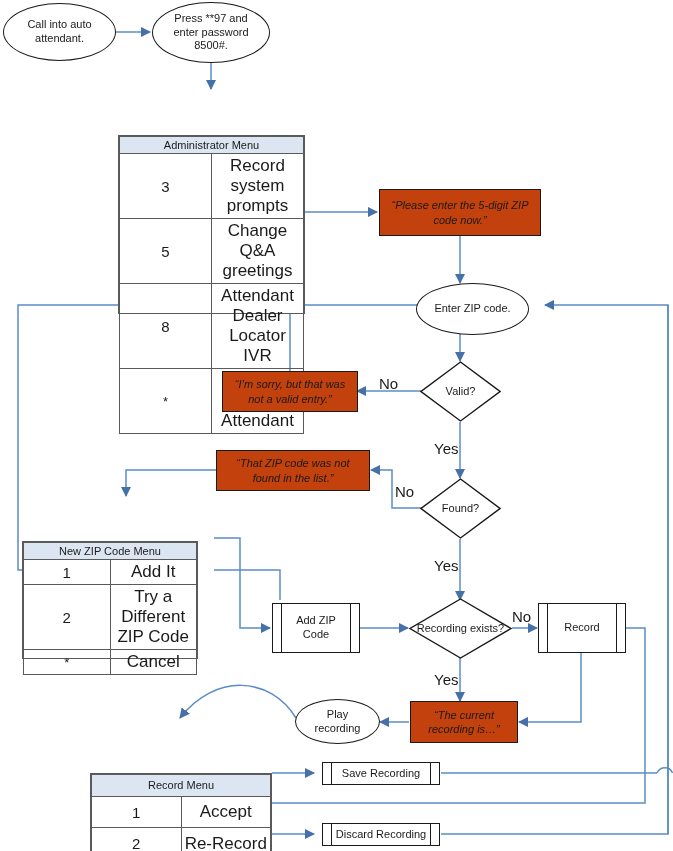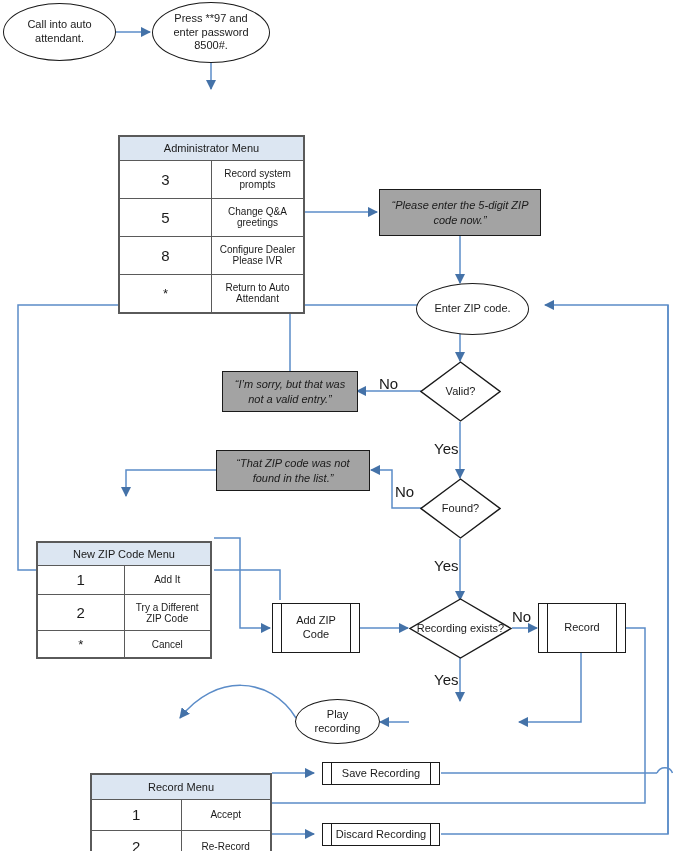--- a/index.html
+++ b/index.html
@@ -43,21 +43,21 @@
     text-align: center;
     font-size: 11px;
     color: #1a1a1a;
     line-height: 1.25;
     padding: 2px 8px;
   }
 
   
   .rect {
     border: 1.4px solid #1a1a1a;
-    background: #a3a3a3;
+    background: #c2410c;
     display: flex;
     align-items: center;
     justify-content: flex-end;
     text-align: center;
     font-size: 11px;
     color: #1a1a1a;
     line-height: 1.3;
     padding: 10px 6px;
     font-style: italic;
   }
@@ -120,21 +120,21 @@
     margin-top: 44px;
   }
   .menu table {
     border-collapse: collapse;
     width: 100%;
     height: 100%;
     table-layout: fixed;
   }
   .menu td {
     border: 1px solid #5a5a5a;
-    font-size: 10px;
+    font-size: 17px;
     color: #1a1a1a;
     text-align: center;
     vertical-align: middle;
     padding: 2px 3px;
   }
   .menu td.hdr {
     background: #dce6f2;
     font-size: 11px;
   }
   .menu td.key {
@@ -238,21 +238,21 @@
       <tr>
         <td class="key" style="width:48px;">3</td>
         <td>Record system prompts</td>
       </tr>
       <tr>
         <td class="key">5</td>
         <td>Change Q&amp;A greetings</td>
       </tr>
       <tr>
         <td class="key">8</td>
-        <td>Configure Dealer Please IVR</td>
+        <td>Attendant Dealer Locator IVR</td>
       </tr>
       <tr>
         <td class="key star">*</td>
         <td>Return to Auto Attendant</td>
       </tr>
     </tbody>
       </table>
   </div>
 
   <div class="node rect" style="left:379px; top:189px; width:162px; height:47px;">
@@ -278,21 +278,21 @@
     <svg class="dshape" viewBox="0 0 81 61" preserveAspectRatio="none">
       <polygon points="40.5,1 80,30.5 40.5,60 1,30.5" fill="#ffffff" stroke="#1a1a1a" stroke-width="1.4"></polygon>
     </svg>
     <div class="dlabel">Found?</div>
   </div>
 
   <div class="node rect" style="left:216px; top:450px; width:154px; height:41px;">
     <span>“That ZIP code was not found in the list.”</span>
   </div>
 
-  <div class="menu" style="left:36px; top:497px; width:176px; height:118px;">
+  <div class="menu" style="left:22px; top:497px; width:176px; height:118px;">
     <table>
       <tbody>
           <tr>
         <td class="hdr" colspan="2">New ZIP Code Menu</td>
       </tr>
       <tr>
         <td class="key" style="width:35px;">1</td>
         <td>Add It</td>
       </tr>
       <tr>
@@ -315,20 +315,23 @@
     <svg class="dshape" viewBox="0 0 103 61" preserveAspectRatio="none">
       <polygon points="51.5,1 102,30.5 51.5,60 1,30.5" fill="#ffffff" stroke="#1a1a1a" stroke-width="1.4"></polygon>
     </svg>
     <div class="dlabel">Recording exists?</div>
   </div>
 
   <div class="predef" style="left:538px; top:603px; width:88px; height:50px;">
     <span>Record</span>
   </div>
 
+  <div class="node rect" style="left:410px; top:701px; width:108px; height:42px;">
+    <span>“The current recording is…”</span>
+  </div>
 
   <div class="node ellipse" style="left:295px; top:699px; width:85px; height:45px;">
     <span>Play recording</span>
   </div>
 
   <div class="menu" style="left:90px; top:729px; width:182px; height:120px;">
     <table>
       <tbody>
           <tr>
         <td class="hdr" colspan="2">Record Menu</td>

